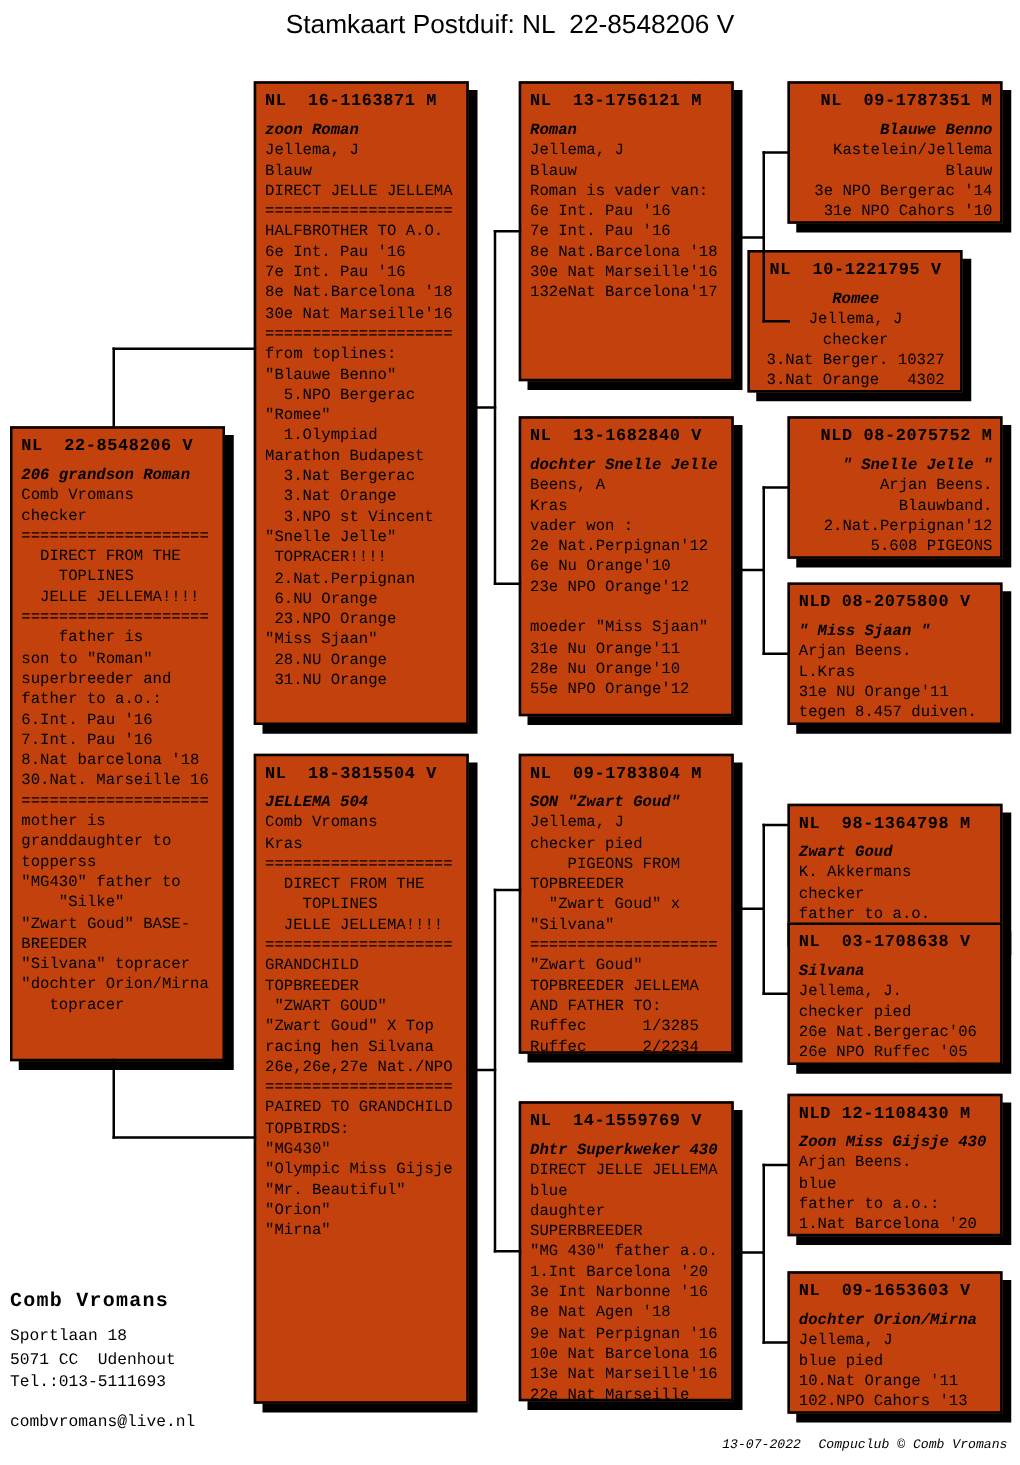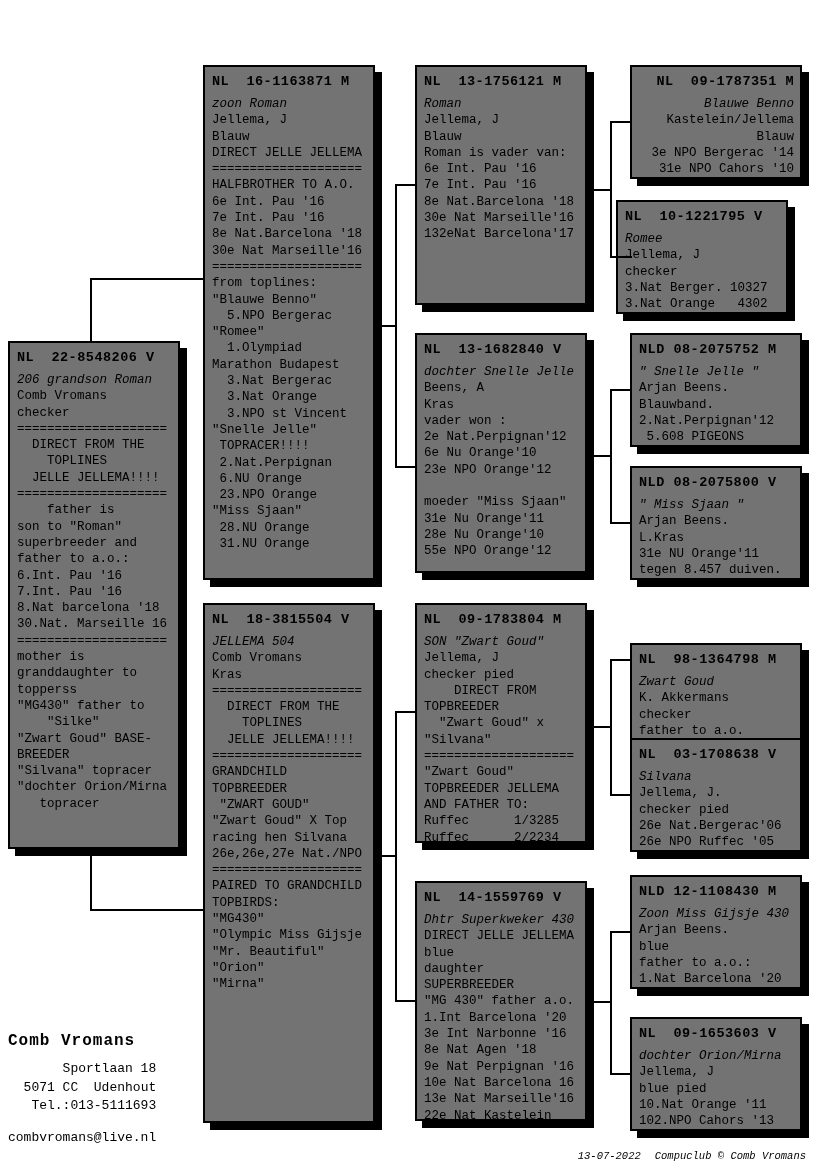--- a/index.html
+++ b/index.html
@@ -14,74 +14,76 @@
     position:absolute;left:0;top:8px;width:816px;
     text-align:center;
     font-family:"Liberation Sans","DejaVu Sans",sans-serif;
     font-size:21px;font-weight:400;letter-spacing:0px;
     white-space:pre;
   }
   .pbox{
     position:absolute;
     box-sizing:border-box;
     border:2px solid #000;
-    background:#737373;
+    background:#c2410c;
     box-shadow:7px 7px 0 #000;
     padding:6px 6px 4px 7px;
     overflow:hidden;
   }
   .ring{
     font-size:13.5px;font-weight:bold;
     line-height:18px;margin-bottom:5px;
     white-space:pre;letter-spacing:0.5px;
   }
   .pname{
     font-style:italic;
     font-size:12.5px;line-height:16.3px;
     white-space:pre;
+    font-weight:bold;
   }
   .ln{
     font-size:12.5px;line-height:16.3px;
     white-space:pre;min-height:16.3px;
   }
   
   .pos-subject{left:8px;  top:341px; width:172px;height:508px;}
   .pos-father {left:203px;top:65px;  width:172px;height:515px;}
   .pos-mother {left:203px;top:603px; width:172px;height:520px;}
   .pos-g3-1{left:415px;top:65px;  width:172px;height:240px;}
   .pos-g3-2{left:415px;top:333px; width:172px;height:240px;}
   .pos-g3-3{left:415px;top:603px; width:172px;height:240px;}
   .pos-g3-4{left:415px;top:881px; width:172px;height:240px;}
   .pos-g4-1{left:630px;top:65px;  width:172px;height:114px;text-align:right;}
-  .pos-g4-2{left:616px;top:200px; width:172px;height:114px;}
-  .pos-g4-3{left:630px;top:333px; width:172px;height:114px;}
+  .pos-g4-2{left:598px;top:200px; width:172px;height:114px;text-align:center;}
+  .pos-g4-3{left:630px;top:333px; width:172px;height:114px;text-align:right;}
   .pos-g4-4{left:630px;top:466px; width:172px;height:114px;}
   .pos-g4-5{left:630px;top:603px; width:172px;height:114px;margin-top:40px;}
   .pos-g4-6{left:630px;top:738px; width:172px;height:114px;}
   .pos-g4-7{left:630px;top:875px; width:172px;height:114px;}
   .pos-g4-8{left:630px;top:1017px;width:172px;height:114px;}
   
   .cl{position:absolute;background:#000000;}
   
   #owner{position:absolute;left:8px;top:1032px;}
   #owner .oname{font-size:16px;font-weight:bold;letter-spacing:1px;white-space:pre;margin-bottom:10px;}
-  #owner .oline{font-size:13px;line-height:18.5px;white-space:pre;text-align:right;}
+  #owner .oline{font-size:13px;line-height:18.5px;white-space:pre;}
   #owner .oemail{font-size:13px;white-space:pre;margin-top:14px;}
   
   #footer{
     position:absolute;right:10px;top:1138px;
     font-size:10.5px;font-style:italic;white-space:pre;
   }
   #footer .fdate{margin-right:14px;margin-left:28px;}
 </style>
 </head>
 <body>
 
 <div id="page">
 
+  <div id="page-title">Stamkaart Postduif: NL  22-8548206 V</div>
 
   <div id="tree">
       <div class="pbox pos-subject">
     <div class="ring">NL  22-8548206 V</div>
     <div class="pname">206 grandson Roman</div>
     <div class="plines">
           <div class="ln">Comb Vromans</div>
           <div class="ln">checker</div>
           <div class="ln">====================</div>
           <div class="ln">  DIRECT FROM THE</div>
@@ -199,21 +201,21 @@
           <div class="ln">28e Nu Orange'10</div>
           <div class="ln">55e NPO Orange'12</div>
         </div>
   </div>
       <div class="pbox pos-g3-3">
     <div class="ring">NL  09-1783804 M</div>
     <div class="pname">SON "Zwart Goud"</div>
     <div class="plines">
           <div class="ln">Jellema, J</div>
           <div class="ln">checker pied</div>
-          <div class="ln">    DIRECT FROM</div>
+          <div class="ln">    PIGEONS FROM</div>
           <div class="ln">TOPBREEDER</div>
           <div class="ln">  "Zwart Goud" x</div>
           <div class="ln">"Silvana"</div>
           <div class="ln">====================</div>
           <div class="ln">"Zwart Goud"</div>
           <div class="ln">TOPBREEDER JELLEMA</div>
           <div class="ln">AND FATHER TO:</div>
           <div class="ln">Ruffec      1/3285</div>
           <div class="ln">Ruffec      2/2234</div>
         </div>
@@ -226,21 +228,21 @@
           <div class="ln">blue</div>
           <div class="ln">daughter</div>
           <div class="ln">SUPERBREEDER</div>
           <div class="ln">"MG 430" father a.o.</div>
           <div class="ln">1.Int Barcelona '20</div>
           <div class="ln">3e Int Narbonne '16</div>
           <div class="ln">8e Nat Agen '18</div>
           <div class="ln">9e Nat Perpignan '16</div>
           <div class="ln">10e Nat Barcelona 16</div>
           <div class="ln">13e Nat Marseille'16</div>
-          <div class="ln">22e Nat Kastelein</div>
+          <div class="ln">22e Nat Marseille</div>
         </div>
   </div>
       <div class="pbox pos-g4-1">
     <div class="ring">NL  09-1787351 M</div>
     <div class="pname">Blauwe Benno</div>
     <div class="plines">
           <div class="ln">Kastelein/Jellema</div>
           <div class="ln">Blauw</div>
           <div class="ln">3e NPO Bergerac '14</div>
           <div class="ln">31e NPO Cahors '10</div>

